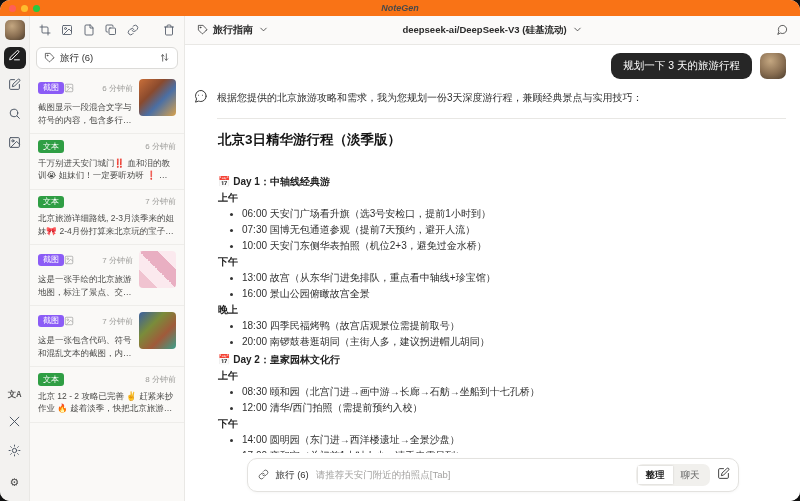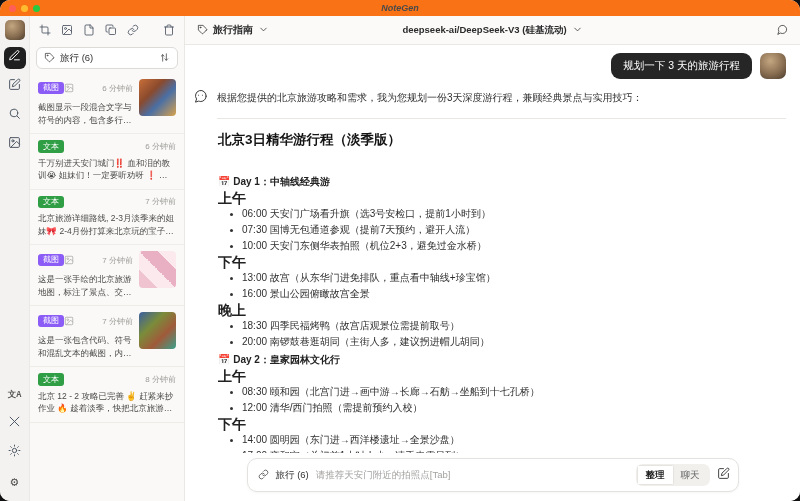--- a/index.html
+++ b/index.html
@@ -73,21 +73,21 @@
   .chat-avatar { width:26px; height:26px; border-radius:7px;
         background:radial-gradient(circle at 40% 30%,#c4a781,#8a6f52 55%,#4a3b2c); }
   .assistant-row { display:flex; gap:9px; align-items:flex-start; }
   .bot-icon svg { width:15px; height:15px; stroke:#3a3a3a; fill:none; stroke-width:1.6;
                   stroke-linecap:round; stroke-linejoin:round; }
   .assistant-intro { font-size:10px; color:#2e2e2e; line-height:15px; padding-top:1px; }
   .chat hr { border:none; border-top:1px solid #e8e7e4; margin:10px 0 11px 24px; }
   .doc { margin-left:25px; }
   .doc-h1 { font-size:13.5px; font-weight:700; color:#141414; line-height:20px; margin-bottom:24px; }
   .doc-h2 { font-size:10px; font-weight:700; color:#222; line-height:16px; margin-top:2px; }
-  .doc-b  { font-size:14px; font-weight:700; color:#222; line-height:16px; }
+  .doc-b  { font-size:10px; font-weight:700; color:#222; line-height:16px; }
   .doc-li { font-size:10px; color:#2e2e2e; line-height:16px; position:relative; padding-left:24px; }
   .doc-li::before { content:""; position:absolute; left:12px; top:6.5px; width:3px; height:3px;
                     border-radius:50%; background:#333; }
   
   .input-wrap { flex:0 0 auto; padding:5px 0 9px; display:flex; justify-content:center; }
   .input-bar { width:492px; height:34px; border:1px solid #e3e2df; border-radius:10px; background:#fff;
                box-shadow:0 1px 3px rgba(0,0,0,.04); display:flex; align-items:center;
                padding:0 8px 0 10px; gap:7px; }
   .input-bar svg { width:11px; height:11px; stroke:#444; fill:none; stroke-width:1.7;
                    stroke-linecap:round; stroke-linejoin:round; }

